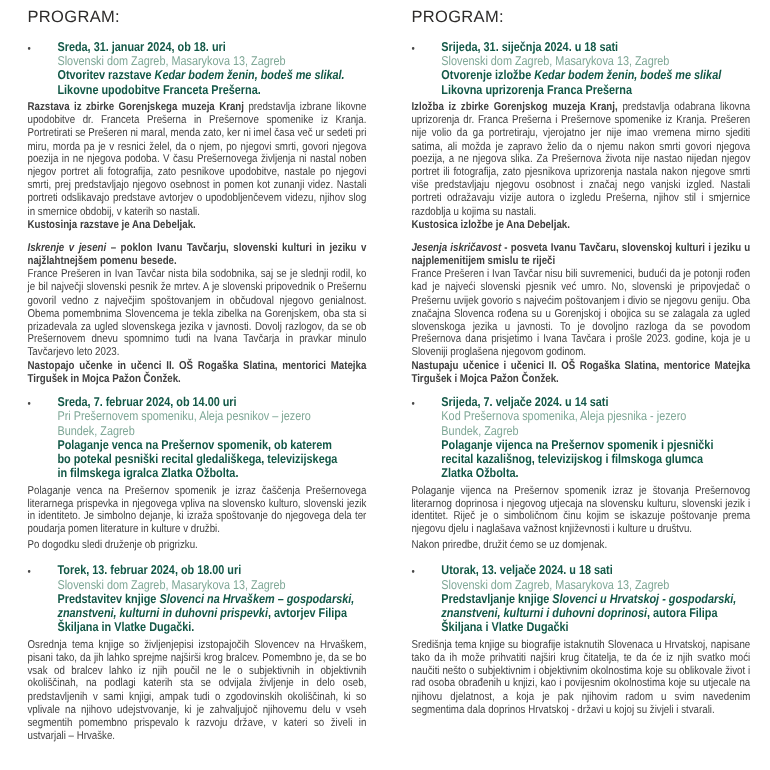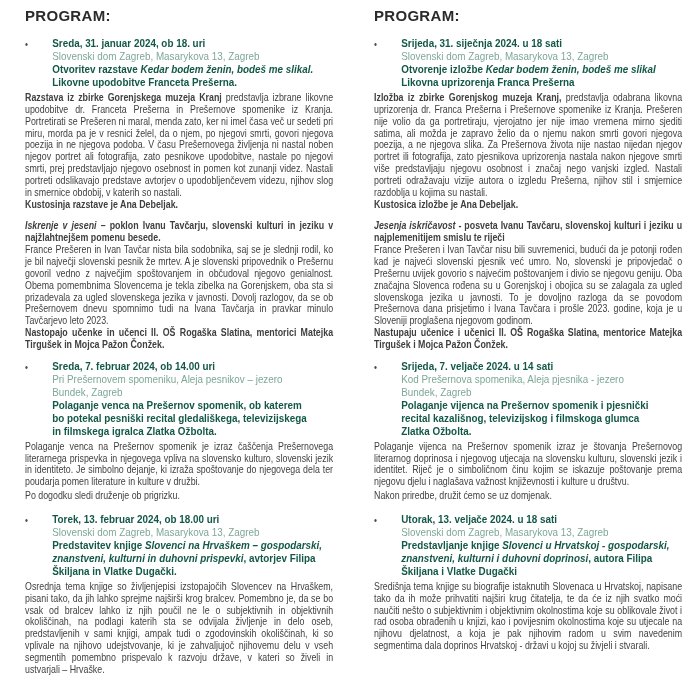--- a/index.html
+++ b/index.html
@@ -14,21 +14,21 @@
     width:700px;height:700px;
     font-family:"Liberation Sans", sans-serif;
     -webkit-font-smoothing:antialiased;
   }
   .page{position:relative;width:700px;height:700px;background:#ffffff;overflow:hidden;}
   .col{position:absolute;top:7px;}
   .col-left{left:25px;width:308px;}
   .col-right{left:374px;width:308px;}
   .program{
     margin:0 0 12px 0;
-    font-size:15px;font-weight:700;color:var(--ink);
+    font-size:15px;font-weight:400;color:var(--ink);
     letter-spacing:0.3px;
   }
   
   .scale{width:362px;transform:scaleX(0.851);transform-origin:0 0;}
   .event{display:flex;}
   .bullet{
     flex:0 0 32px;font-size:10px;line-height:13px;padding-top:2px;
     color:#474747;
   }
   .event-body{flex:1;min-width:0;}

